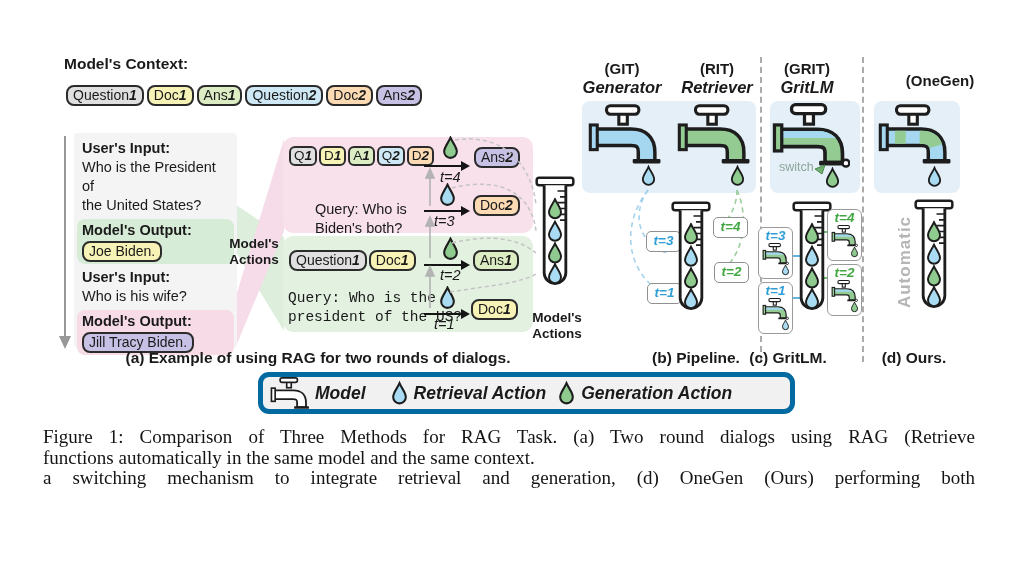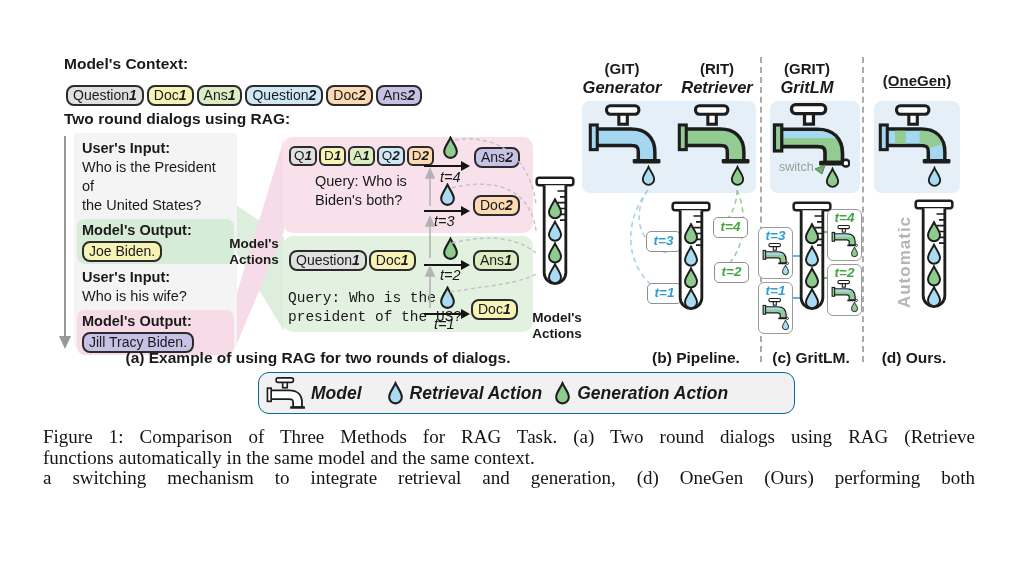--- a/index.html
+++ b/index.html
@@ -53,21 +53,21 @@
   .minidrop{position:absolute;right:2px;bottom:2px;}
   .linkline{position:absolute;height:2px;}
   .lk-g{background:#6fbf6f;}.lk-b{background:#63b5e0;}
   
   .panelcap{font-size:15.5px;font-weight:bold;text-align:center;}
   
   .switch{font-size:12.5px;color:#8fa69b;}
   .automatic{font-size:17px;font-weight:bold;color:#b5b5b5;letter-spacing:1px;text-align:center;
              transform:rotate(-90deg);}
   
-  .legend{left:258px;top:372px;width:537px;height:42px;background:#f1f1f1;border:1px solid #0369a1;
+  .legend{left:258px;top:372px;width:537px;height:42px;background:#f1f1f1;border:5px solid #0369a1;
           border-radius:11px;display:flex;align-items:center;box-sizing:border-box;padding-left:7px;}
   .legtext{font-size:17.5px;font-weight:bold;font-style:italic;color:#1a1a1a;}
   
   .figcap{left:43px;top:427px;width:932px;font-family:"Liberation Serif",serif;font-size:19px;
           line-height:20.5px;color:#141414;}
   .capline{text-align:justify;text-align-last:justify;}
   .capline.last{text-align-last:left;}
   .cite{color:#3d6fb7;cursor:pointer;}
   
   .dashed-curves path{fill:none;}
@@ -131,21 +131,20 @@
 
   <div class="abs chiprow" style="left:66px;top:85px;">
     <span class="chip c-gray"><span>Question</span><span class="n">1</span></span>
     <span class="chip c-yellow"><span>Doc</span><span class="n">1</span></span>
     <span class="chip c-green"><span>Ans</span><span class="n">1</span></span>
     <span class="chip c-blue"><span>Question</span><span class="n">2</span></span>
     <span class="chip c-peach"><span>Doc</span><span class="n">2</span></span>
     <span class="chip c-purple"><span>Ans</span><span class="n">2</span></span>
   </div>
 
-  <div class="abs seclabel" style="left:64px;top:110px;">Two round dialogs using RAG:</div>
 
   <svg class="abs" style="left:58px;top:136px;" width="14" height="214">
     <line x1="7" y1="0" x2="7" y2="202" stroke="#989898" stroke-width="2"></line>
     <polygon points="1,200 13,200 7,213" fill="#989898"></polygon>
   </svg>
 
   <svg class="abs" style="left:236px;top:133px;" width="48" height="215">
     <polygon points="0,72 48,104 48,198 0,119" fill="#ddeedd"></polygon>
     <polygon points="0,163 48,6 48,98 0,213" fill="#f6dbe8"></polygon>
   </svg>
@@ -182,21 +181,21 @@
     <span class="chip sm c-peach"><span>D</span><span class="n">2</span></span>
   </div>
 
   <svg class="abs" style="left:441px;top:136px;" width="19" height="24">
       <use href="#drop" width="19" height="24" style="--dc:#8fca8f"></use>
     </svg>
   <div class="abs harrow" style="left:424px;top:165px;width:44px;"></div>
   <div class="abs tlabel-a" style="left:440px;top:169px;">t=4</div>
   <span class="abs chip c-purple" style="left:474px;top:147px;"><span>Ans</span><span class="n">2</span></span>
 
-  <div class="abs qtext" style="left:315px;top:172px;">
+  <div class="abs qtext" style="left:315px;top:200px;">
     <div>Query: Who is</div>
     <div>Biden's both?</div>
   </div>
 
   <svg class="abs" style="left:438px;top:183px;" width="19" height="24">
       <use href="#drop" width="19" height="24" style="--dc:#a9dcf2"></use>
     </svg>
   <div class="abs harrow" style="left:424px;top:210px;width:44px;"></div>
   <div class="abs tlabel-a" style="left:434px;top:213px;">t=3</div>
   <span class="abs chip c-peach" style="left:473px;top:195px;"><span>Doc</span><span class="n">2</span></span>
@@ -355,23 +354,23 @@
   <div class="tbox2" style="left:827px;top:264px;z-index:3;">
     <div class="tl t-green">t=2</div>
     <svg width="27" height="22">
         <use href="#fct-grit" width="27" height="22"></use>
       </svg>
     <svg class="minidrop" width="9" height="12">
         <use href="#drop" width="9" height="12" style="--dc:#8fca8f"></use>
       </svg>
   </div>
 
-  <div class="abs panelcap" style="left:764px;top:349px;width:94px;">(c) GritLM.</div>
-
-  <div class="abs ptitle" style="left:872px;top:71px;width:90px;text-decoration:underline;">
+  <div class="abs panelcap" style="left:741px;top:349px;width:94px;">(c) GritLM.</div>
+
+  <div class="abs ptitle" style="left:895px;top:71px;width:90px;">
     <div class="ptag">(OneGen)</div>
   </div>
   <div class="abs panelbg" style="left:874px;top:101px;width:86px;height:92px;"></div>
   <svg class="abs" style="left:878px;top:104px;" width="74" height="62">
       <use href="#fct-onegen" width="74" height="62"></use>
     </svg>
   <svg class="abs" style="left:926px;top:166px;" width="17" height="22">
       <use href="#drop" width="17" height="22" style="--dc:#a9dcf2"></use>
     </svg>
 

